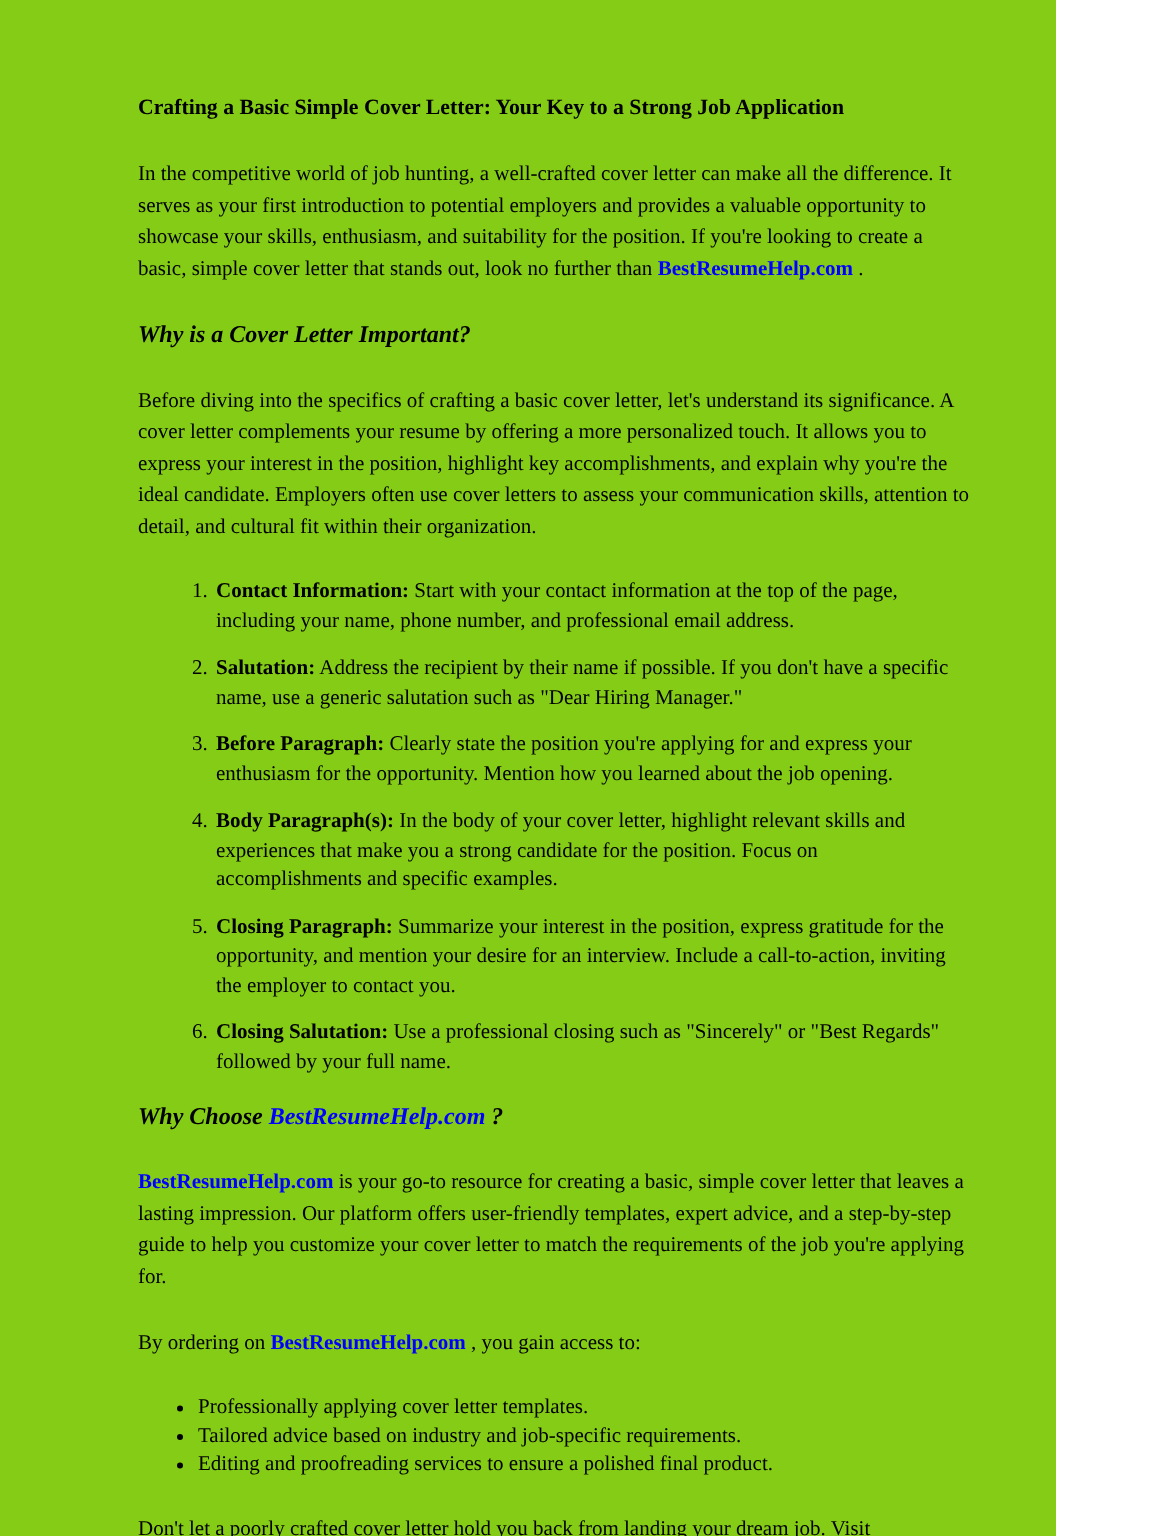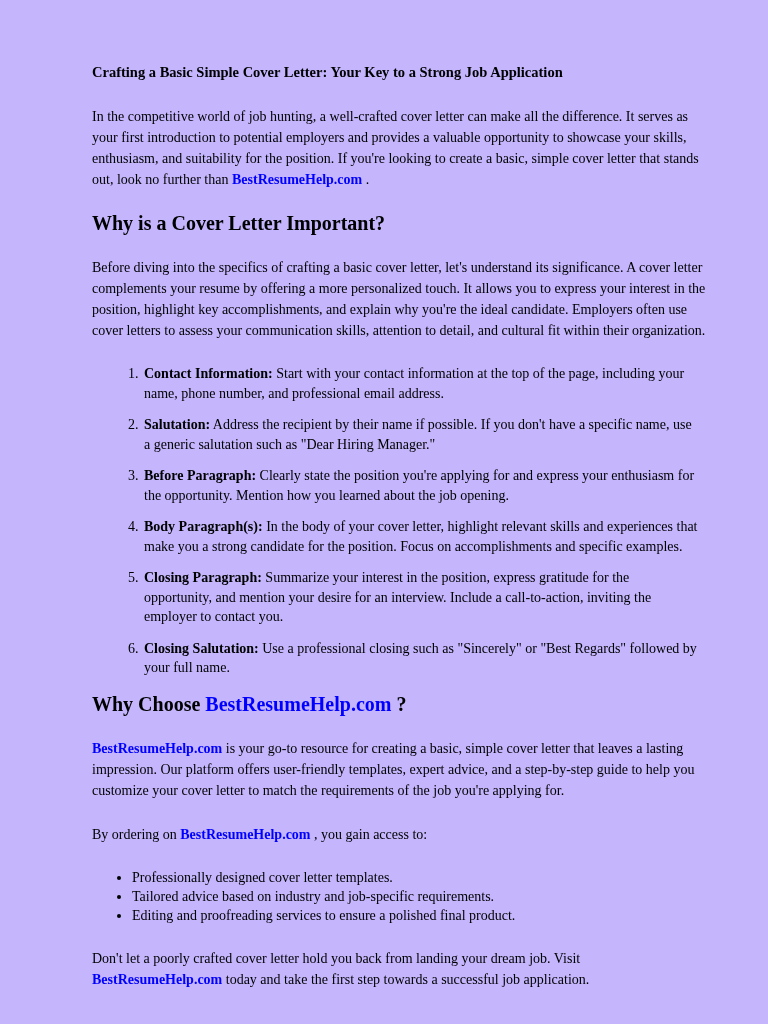--- a/index.html
+++ b/index.html
@@ -5,42 +5,43 @@
   * { box-sizing: border-box; }
   html, body { margin: 0; padding: 0; }
   body {
     width: 768px;
     height: 1024px;
     background: #ffffff;
     font-family: "Liberation Serif", "DejaVu Serif", serif;
     color: #000000;
   }
   .page {
-    width: 768px;
+    width: 704px;
     height: 1024px;
-    background: #c4b5fd;
+    background: #84cc16;
     overflow: hidden;
   }
   .content {
     padding: 62px 56px 0 92px;
     font-size: 14px;
     line-height: 21px;
   }
   .doc-title {
     font-weight: bold;
     font-size: 14.5px;
     margin: 0 0 13px 0;
   }
   .para {
     margin: 23px 0;
   }
   .section-heading {
     font-weight: bold;
-    font-size: 20px;
+    font-size: 16px;
     margin: 16px 0 13px 0;
+    font-style: italic;
   }
   a.link {
     color: #0000ff;
     font-weight: bold;
     text-decoration: none;
     cursor: pointer;
   }
   ol.elements-list {
     margin: 13px 0;
     padding-left: 38px;
@@ -85,21 +86,21 @@
       <li><span class="item-label">Closing Salutation:</span><span> Use a professional closing such as "Sincerely" or "Best Regards" followed by your full name.</span></li>
     </ol>
 
     <h2 class="section-heading"><span>Why Choose </span><a class="link">BestResumeHelp.com</a><span> ?</span></h2>
 
     <p class="para"><a class="link">BestResumeHelp.com</a><span> is your go-to resource for creating a basic, simple cover letter that leaves a lasting impression. Our platform offers user-friendly templates, expert advice, and a step-by-step guide to help you customize your cover letter to match the requirements of the job you're applying for.</span></p>
 
     <p class="para"><span>By ordering on </span><a class="link">BestResumeHelp.com</a><span> , you gain access to:</span></p>
 
     <ul class="benefits-list">
-      <li>Professionally designed cover letter templates.</li>
+      <li>Professionally applying cover letter templates.</li>
       <li>Tailored advice based on industry and job-specific requirements.</li>
       <li>Editing and proofreading services to ensure a polished final product.</li>
     </ul>
 
     <p class="para"><span>Don't let a poorly crafted cover letter hold you back from landing your dream job. Visit </span><a class="link">BestResumeHelp.com</a><span> today and take the first step towards a successful job application.</span></p>
 
   </div>
 </div>
 
 </body></html>

